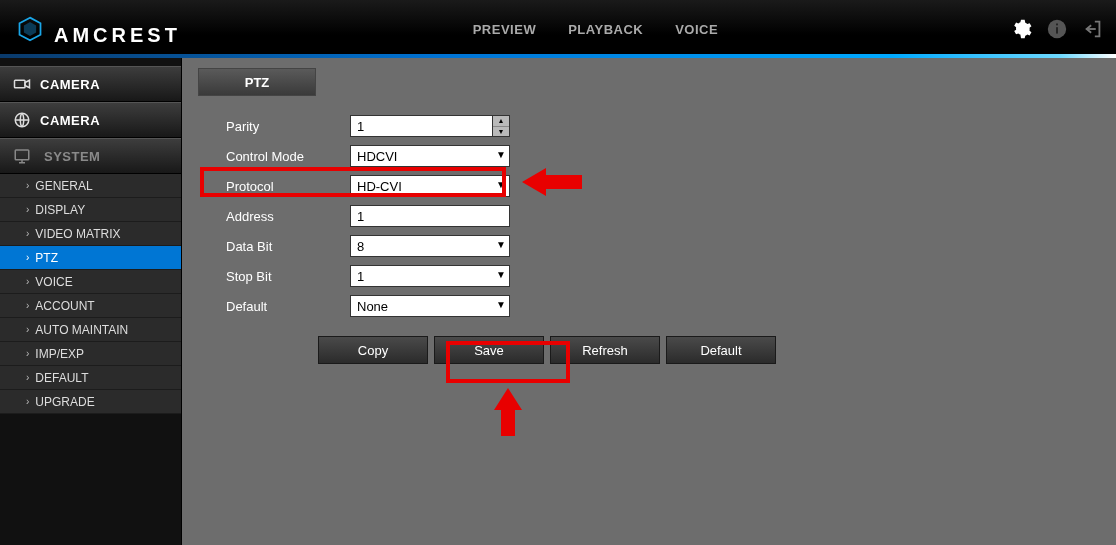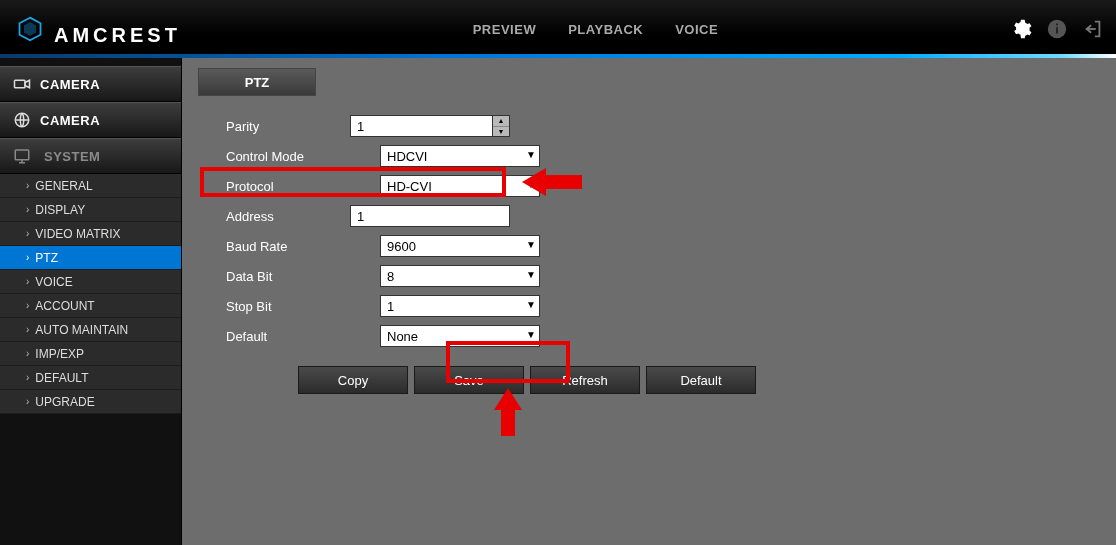--- a/index.html
+++ b/index.html
@@ -99,38 +99,38 @@
   .stepper-btns {
     width: 18px; display: flex; flex-direction: column;
     border: 1px solid #333;
   }
   .stepper-btns div {
     flex: 1; background: #b9b9b9; display: flex; align-items: center; justify-content: center;
     font-size: 7px; color: #000; cursor: pointer;
     border-bottom: 1px solid #888;
   }
   .stepper-btns div:last-child { border-bottom: none; }
-  .dropdown { appearance: none; -webkit-appearance: none; background: #fff; padding-right: 20px; margin-left: 30px; }
+  .dropdown { appearance: none; -webkit-appearance: none; background: #fff; padding-right: 20px; }
   .dd-wrap { position: relative; display: inline-block; }
   .dd-wrap::after {
     content: "▼"; position: absolute; right: 4px; top: 4px;
     font-size: 10px; color: #000; pointer-events: none;
   }
 
   
   .highlight-box {
     position: absolute;
     border: 4px solid #e80000;
     pointer-events: none;
     z-index: 5;
   }
   .arrow { position: absolute; z-index: 6; }
 
   
-  .btn-row { display: flex; gap: 6px; margin-left: 72px; margin-top: 16px; }
+  .btn-row { display: flex; gap: 6px; margin-left: 92px; margin-top: 16px; }
   .action-btn {
     width: 110px; height: 28px;
     background: linear-gradient(180deg, #4a4a4a 0%, #2b2b2b 100%);
     color: #fff; border: 1px solid #1a1a1a;
     display: flex; align-items: center; justify-content: center;
     font-size: 13px; cursor: pointer;
   }
 
   
   svg { display: block; }
@@ -291,28 +291,20 @@
         </div>
       </div>
 
       <div class="form-row">
         <div class="form-label">Address</div>
         <div class="field">
           <input class="text-input" value="1" style="">
         </div>
       </div>
 
-      <div class="form-row">
-        <div class="form-label">Baud Rate</div>
-        <div class="field dd-wrap">
-          <select class="dropdown">
-            <option>9600</option>
-          </select>
-        </div>
-      </div>
 
       <div class="form-row">
         <div class="form-label">Data Bit</div>
         <div class="field dd-wrap">
           <select class="dropdown">
             <option>8</option>
           </select>
         </div>
       </div>
 

